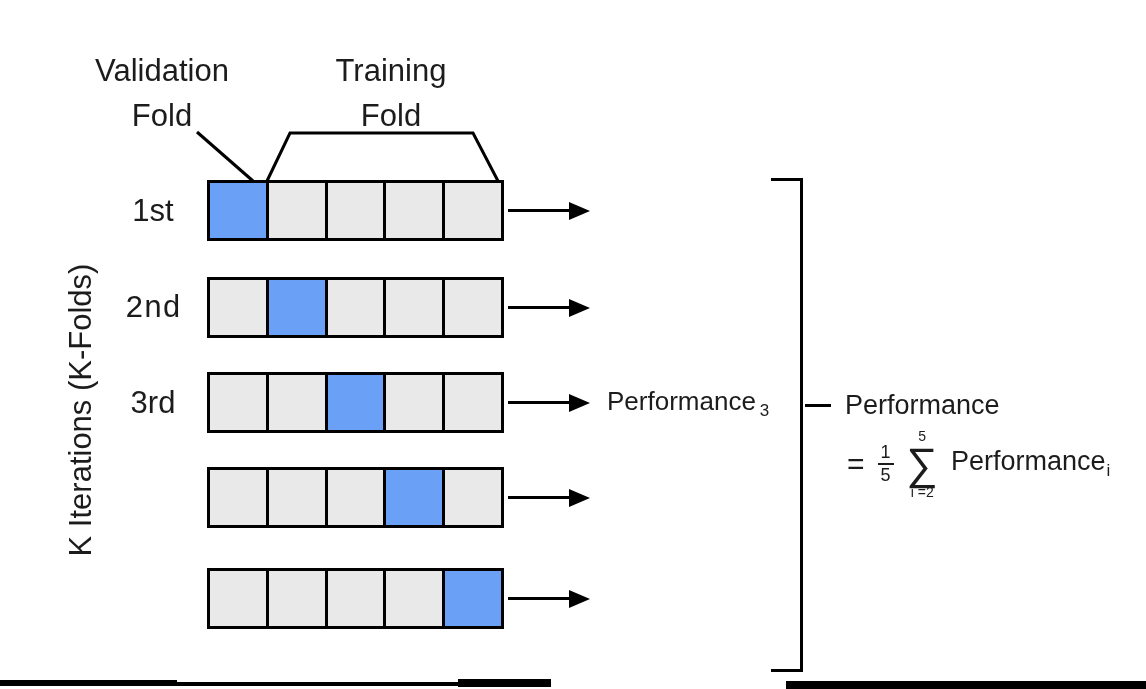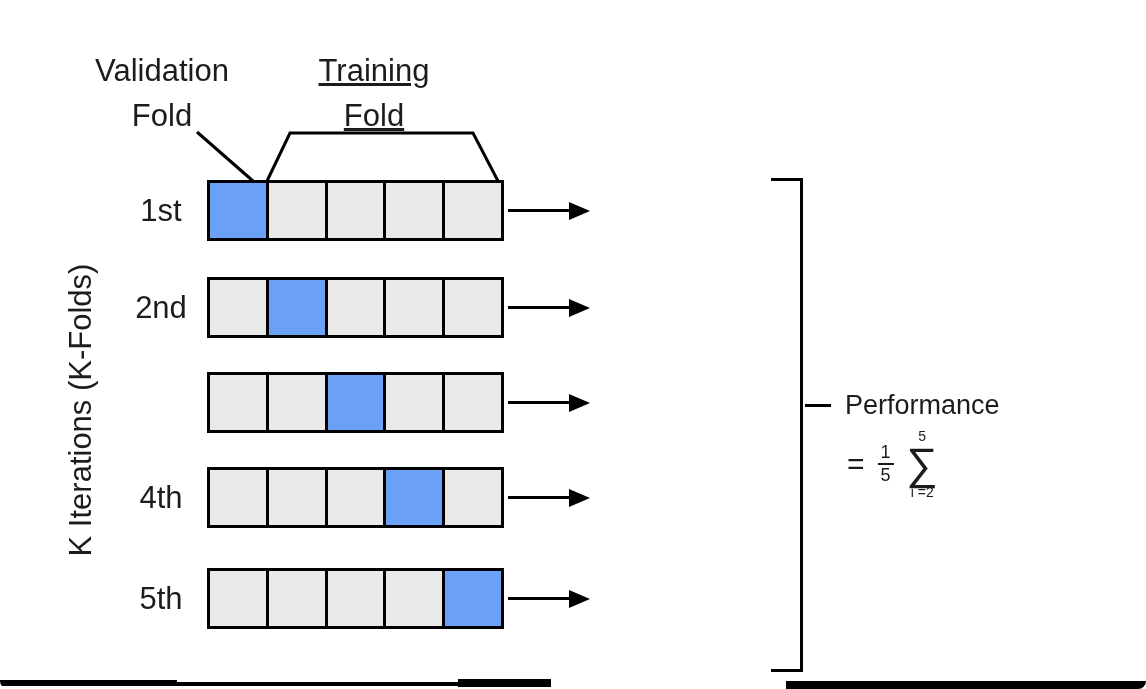--- a/index.html
+++ b/index.html
@@ -3,40 +3,39 @@
 <meta charset="utf-8">
 <style>
   html,body{margin:0;padding:0;background:#ffffff;}
   .canvas{
     position:relative;
     width:1146px;height:689px;
     background:#ffffff;
     overflow:hidden;
     font-family:"Liberation Sans","DejaVu Sans",sans-serif;
     color:#1c1c1c;
-    border-radius:8px;
   }
   .overlay{position:absolute;left:0;top:0;pointer-events:none;}
 
   
   .fold-caption{position:absolute;width:220px;text-align:center;font-size:31px;line-height:45px;}
   .caption-validation{left:52px;top:48px;}
-  .caption-training{left:264px;top:48px;text-decoration:underline;}
+  .caption-training{left:281px;top:48px;}
 
   
   .y-axis-label{
     position:absolute;left:81px;top:410px;
     transform:translate(-50%,-50%) rotate(-90deg);
     font-size:31px;white-space:nowrap;
   }
 
   
   .iteration-row{position:absolute;left:0;width:100%;height:61px;}
   .iteration-label{
-    position:absolute;left:116px;width:90px;top:50%;
+    position:absolute;left:108px;width:90px;top:50%;
     transform:translateY(-50%);
     text-align:center;font-size:31px;
   }
   .fold-boxes{
     position:absolute;left:207px;top:0;
     display:flex;gap:3px;
     width:297px;height:61px;
     box-sizing:border-box;
     border:3px solid #000;
     background:#000;
@@ -124,63 +123,63 @@
           <div class="fold-box"></div>
           <div class="fold-box"></div>
           <div class="fold-box"></div>
           <div class="fold-box"></div>
         </div>
     <div class="arrow">
       <div class="arrow-shaft"></div>
       <div class="arrow-head"></div>
     </div>
   </div>
-      <div class="iteration-row" style="top: 277px;">
+      <div class="iteration-row" style="top: 277px; font-family: Liberation Mono, monospace;">
     <div class="iteration-label">2nd</div>
     <div class="fold-boxes">
           <div class="fold-box"></div>
           <div class="fold-box validation"></div>
           <div class="fold-box"></div>
           <div class="fold-box"></div>
           <div class="fold-box"></div>
         </div>
     <div class="arrow">
       <div class="arrow-shaft"></div>
       <div class="arrow-head"></div>
     </div>
   </div>
       <div class="iteration-row" style="top: 372px;">
-    <div class="fold-boxes">
-          <div class="fold-box"></div>
-          <div class="fold-box"></div>
-          <div class="fold-box validation"></div>
-          <div class="fold-box"></div>
-          <div class="fold-box"></div>
-        </div>
-    <div class="arrow">
-      <div class="arrow-shaft"></div>
-      <div class="arrow-head"></div>
-    </div>
+    <div class="iteration-label">3rd</div>
+    <div class="fold-boxes">
+          <div class="fold-box"></div>
+          <div class="fold-box"></div>
+          <div class="fold-box validation"></div>
+          <div class="fold-box"></div>
+          <div class="fold-box"></div>
+        </div>
+    <div class="arrow">
+      <div class="arrow-shaft"></div>
+      <div class="arrow-head"></div>
+    </div>
+    <div class="performance-label"><span>Performance</span><span class="sub">3</span></div>
   </div>
       <div class="iteration-row" style="top: 467px;">
-    <div class="iteration-label">4th</div>
     <div class="fold-boxes">
           <div class="fold-box"></div>
           <div class="fold-box"></div>
           <div class="fold-box"></div>
           <div class="fold-box validation"></div>
           <div class="fold-box"></div>
         </div>
     <div class="arrow">
       <div class="arrow-shaft"></div>
       <div class="arrow-head"></div>
     </div>
   </div>
       <div class="iteration-row" style="top: 568px;">
-    <div class="iteration-label">5th</div>
     <div class="fold-boxes">
           <div class="fold-box"></div>
           <div class="fold-box"></div>
           <div class="fold-box"></div>
           <div class="fold-box"></div>
           <div class="fold-box validation"></div>
         </div>
     <div class="arrow">
       <div class="arrow-shaft"></div>
       <div class="arrow-head"></div>
@@ -197,20 +196,21 @@
       <span class="eq-equals">=</span>
       <span class="frac">
         <span class="frac-num">1</span>
         <span class="frac-den">5</span>
       </span>
       <span class="sigma">
         <span class="sigma-upper">5</span>
         <span class="sigma-symbol">∑</span>
         <span class="sigma-lower">i =2</span>
       </span>
+      <span class="eq-term"><span>Performance</span><span class="sub">i</span></span>
     </div>
   </div>
 
   <div class="bottom-bar bar-1"></div>
   <div class="bottom-bar bar-2"></div>
   <div class="bottom-bar bar-3"></div>
   <div class="bottom-bar bar-4"></div>
 </div>
 
 </body></html>

